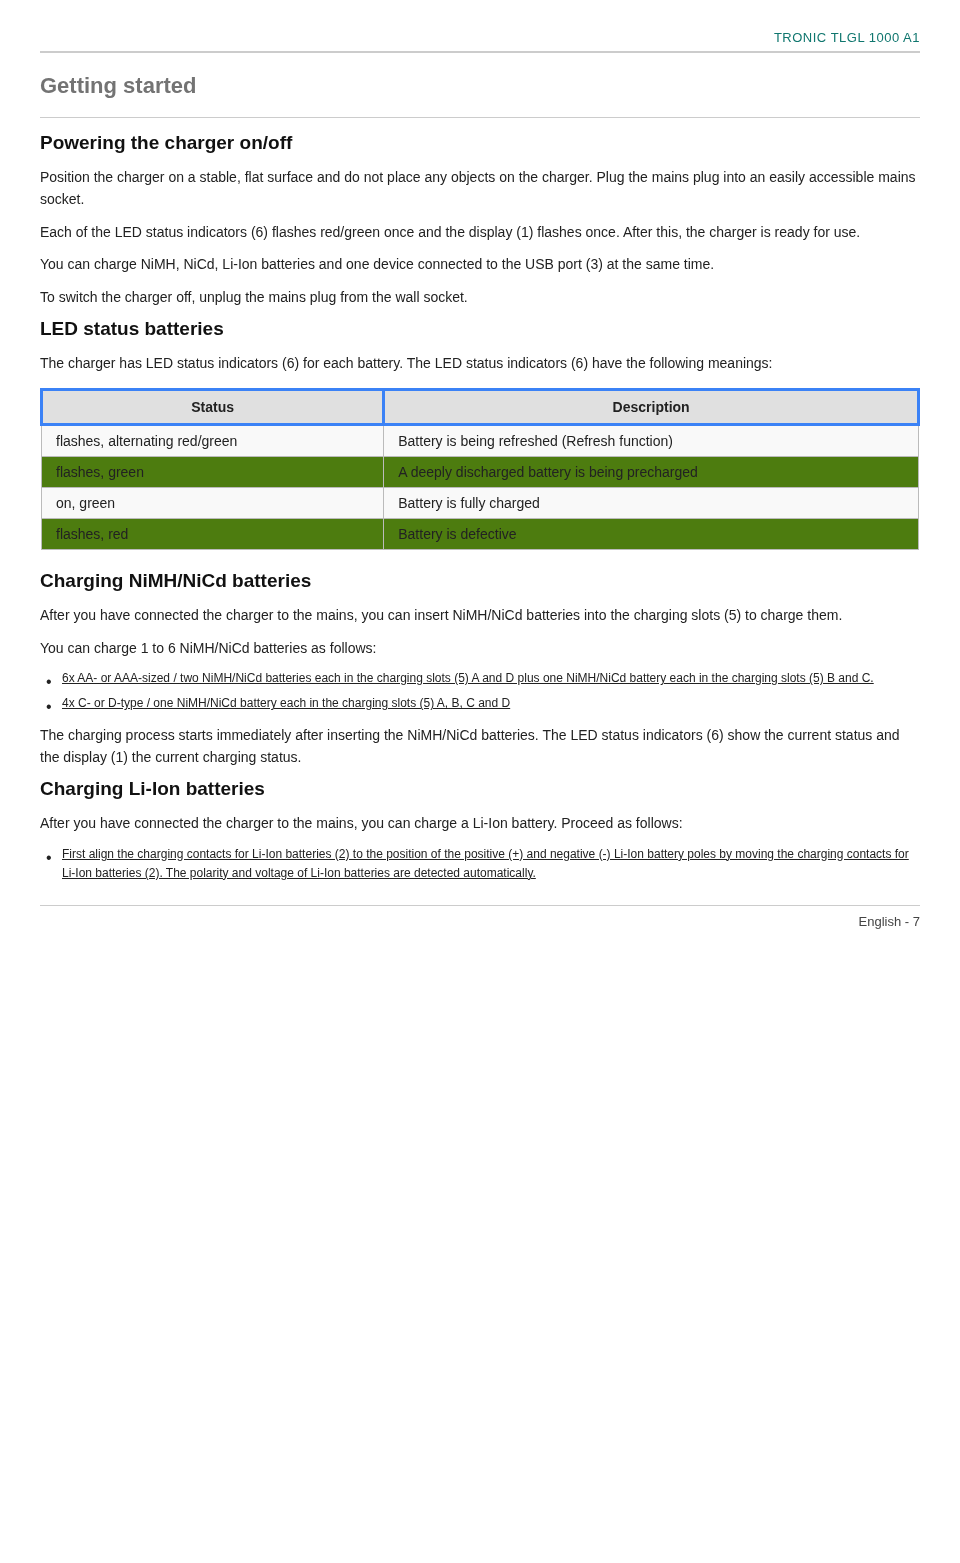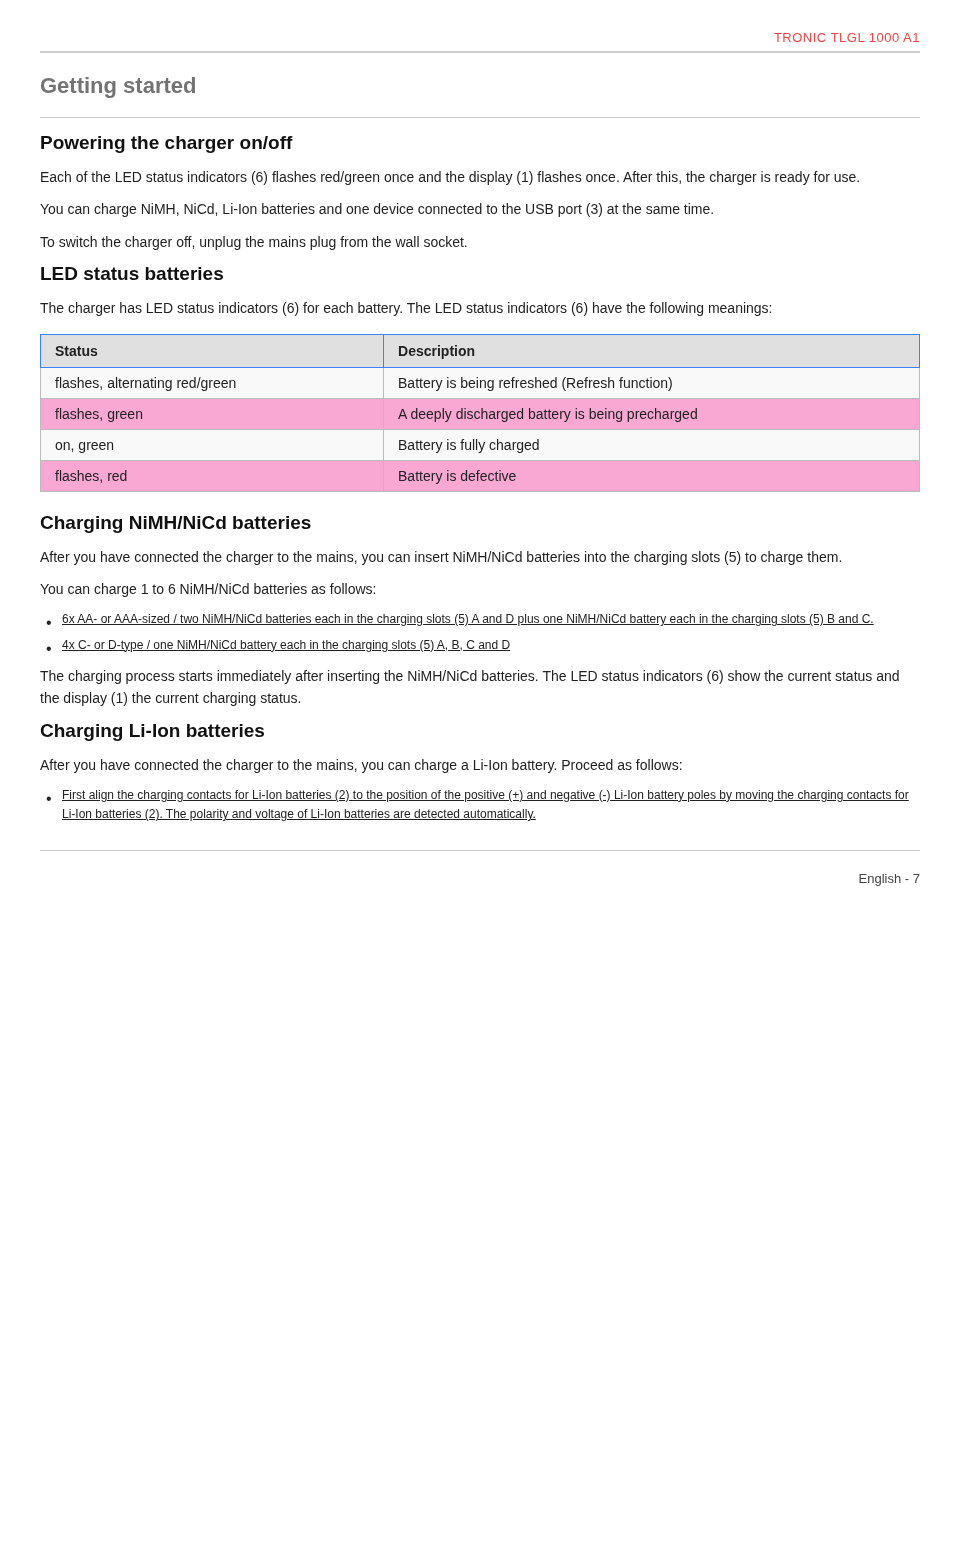--- a/index.html
+++ b/index.html
@@ -19,21 +19,21 @@
     
     .header {
       display: flex;
       justify-content: flex-end;
       border-bottom: 2px solid #ccc;
       padding-bottom: 6px;
       margin-bottom: 20px;
     }
     .header-title {
       font-size: 13px;
-      color: #ef4444;
+      color: #0f766e;
       letter-spacing: 0.5px;
     }
     
     .section-h1 {
       font-size: 22px;
       font-weight: bold;
       margin-bottom: 18px;
       color: #737373;
     }
     .section-h2 {
@@ -52,31 +52,31 @@
     }
     
     .status-table {
       width: 100%;
       border-collapse: collapse;
       margin-bottom: 20px;
       margin-top: 14px;
     }
     .status-table th {
       background: #e0e0e0;
-      border: 1px solid #3b82f6;
+      border: 3px solid #3b82f6;
       padding: 8px 14px;
-      text-align: left;
+      text-align: center;
       font-weight: bold;
       font-size: 14px;
     }
     .status-table td {
       border: 1px solid #bbb;
       padding: 7px 14px;
       font-size: 14px;
-      background: #f9a8d4;
+      background: #4d7c0f;
     }
     .status-table tr:nth-child(odd) td {
       background: #f9f9f9;
     }
     
     .bullet-list {
       list-style: none;
       margin: 8px 0 10px 0;
       padding: 0;
     }
@@ -98,45 +98,46 @@
     }
     
     .divider {
       border: none;
       border-top: 1.5px solid #ccc;
       margin: 14px 0 14px 0;
     }
     
     .footer {
       position: absolute;
-      bottom: 8px;
+      bottom: 24px;
       right: 40px;
       font-size: 13px;
       color: #444;
       border-top: 1.5px solid #ccc;
-      padding-top: 20px;
+      padding-top: 8px;
       width: calc(100% - 80px);
       display: flex;
       justify-content: flex-end;
     }
   </style>
 </head>
 <body>
 
 <div class="page-wrapper">
 
   <div class="header">
     <span class="header-title">TRONIC TLGL 1000 A1</span>
   </div>
 
   <h1 class="section-h1">Getting started</h1>
   <hr class="divider">
 
   <h2 class="section-h2">Powering the charger on/off</h2>
 
+  <p class="para">Position the charger on a stable, flat surface and do not place any objects on the charger. Plug the mains plug into an easily accessible mains socket.</p>
   <p class="para">Each of the LED status indicators (6) flashes red/green once and the display (1) flashes once. After this, the charger is ready for use.</p>
   <p class="para">You can charge NiMH, NiCd, Li-Ion batteries and one device connected to the USB port (3) at the same time.</p>
   <p class="para">To switch the charger off, unplug the mains plug from the wall socket.</p>
 
   <h2 class="section-h2">LED status batteries</h2>
 
   <p class="para">The charger has LED status indicators (6) for each battery. The LED status indicators (6) have the following meanings:</p>
 
   <table class="status-table">
     <thead>

